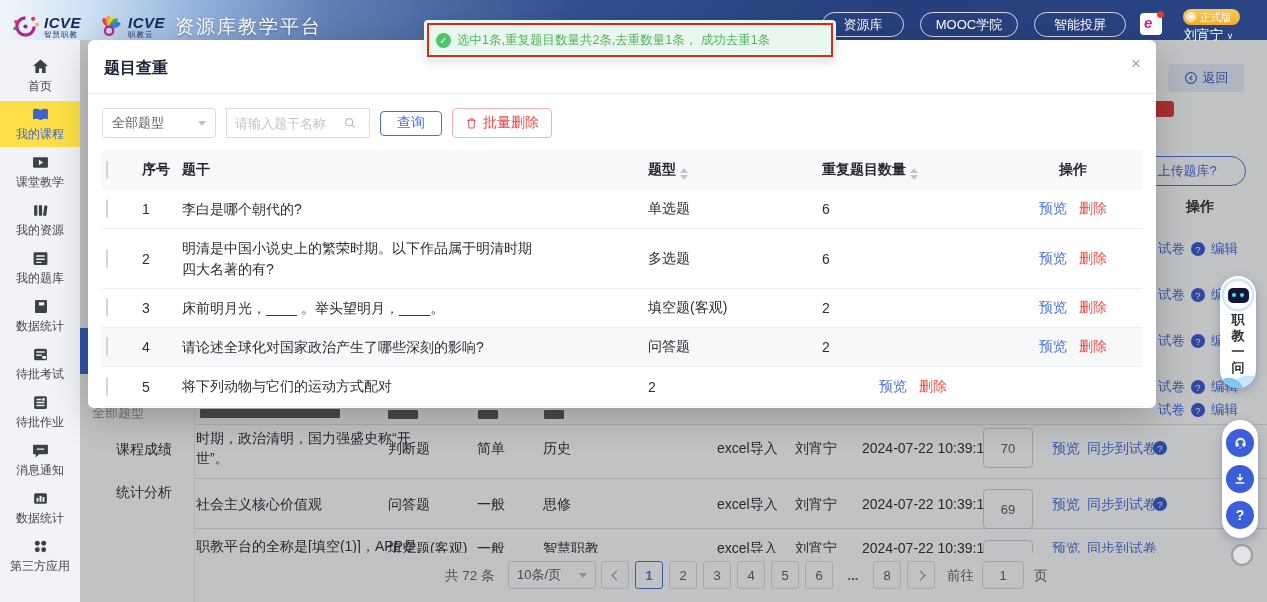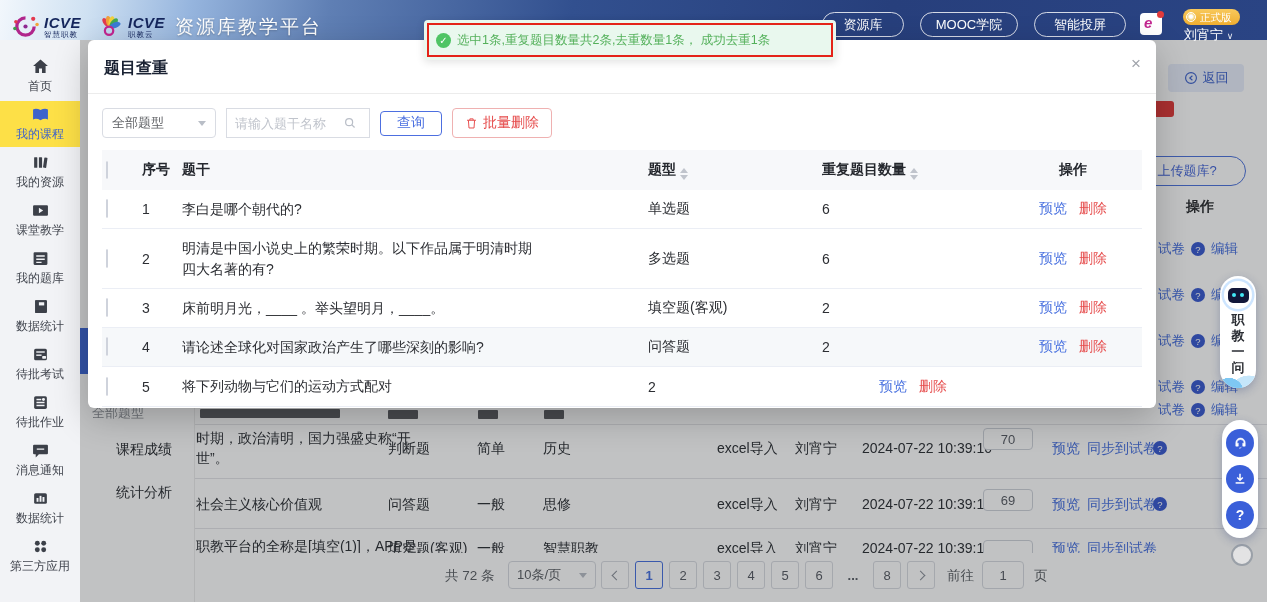--- a/index.html
+++ b/index.html
@@ -45,21 +45,21 @@
     display:flex; align-items:center; justify-content:center; gap:5px; color:#3f63cc; font-size:13px; cursor:pointer; }
   .red-badge { position:absolute; left:1150px; top:101px; width:24px; height:16px; background:#e23b3b; border-radius:3px; }
   .upload-btn { position:absolute; left:1128px; top:156px; width:118px; height:30px; border:1px solid #4f74dd; border-radius:16px;
     color:#4566d8; font-size:13px; display:flex; align-items:center; justify-content:center; background:#fff; cursor:pointer; }
   .ops-hd { position:absolute; left:1186px; top:198px; font-size:14px; font-weight:bold; color:#2e3033; }
   .frag { position:absolute; left:1158px; display:flex; align-items:center; gap:6px; font-size:13.5px; color:#4a72e0; white-space:nowrap; }
   .help-ic { display:inline-flex; width:14px; height:14px; border-radius:50%; background:#3b5bd0; color:#fff; font-size:9.5px;
     align-items:center; justify-content:center; flex:0 0 auto; }
   .smudge { position:absolute; height:9px; background:#3f4147; opacity:.85; border-radius:1px; }
   .hline { position:absolute; left:195px; width:1072px; height:1px; background:#e4e5e8; }
-  .score-box { position:absolute; width:50px; height:22px; border:1px solid #cfd3da; border-radius:4px; background:#fff;
+  .score-box { position:absolute; width:50px; height:40px; border:1px solid #cfd3da; border-radius:4px; background:#fff;
     text-align:center; font-size:13px; color:#5a5e66; }
   .blue-link { color:#4a72e0; cursor:pointer; }
   .pagebar { position:absolute; left:195px; top:553px; width:1072px; height:49px; background:#fff; }
   .pg { position:absolute; top:8px; height:28px; display:flex; align-items:center; }
   .pg-box { width:28px; height:28px; border:1px solid #d9dce2; border-radius:3px; background:#fff; color:#5a5e66; font-size:13px;
     display:flex; align-items:center; justify-content:center; margin-right:6px; cursor:pointer; }
   .pg-box.on { border-color:#4a72e0; color:#4a72e0; font-weight:bold; }
   .chev { width:7px; height:7px; border-left:1.6px solid #8a8f98; border-bottom:1.6px solid #8a8f98; display:inline-block; }
   .chev.l { transform:rotate(45deg); margin-left:2px; } .chev.r { transform:rotate(-135deg); margin-right:2px; }
   .psize { position:absolute; left:508px; top:8px; width:88px; height:28px; border:1px solid #d7dae0; border-radius:4px; background:#fff;
@@ -308,31 +308,31 @@
       <span>首页</span>
     </div>
     <div class="sb-item active">
       <svg viewBox="0 0 16 16">
           <path d="M1 3.2 C3 2.2 5.5 2.4 8 3.8 C10.5 2.4 13 2.2 15 3.2 V12.6 C13 11.7 10.5 11.9 8 13.3 C5.5 11.9 3 11.7 1 12.6 Z M8 4.6 V12"></path>
         </svg>
       <span>我的课程</span>
     </div>
     <div class="sb-item">
       <svg viewBox="0 0 16 16">
+          <path d="M2 3 h12 a1 1 0 0 1 1 1 v8 a1 1 0 0 1-1 1 h-12 a1 1 0 0 1-1-1 v-8 a1 1 0 0 1 1-1 z M6.5 5.5 L10.5 8 L6.5 10.5 Z" fill-rule="evenodd"></path>
+        </svg>
+      <span>课堂教学</span>
+    </div>
+    <div class="sb-item">
+      <svg viewBox="0 0 16 16">
           <rect x="2" y="3" width="3" height="10" rx=".5"></rect>
           <rect x="6.5" y="3" width="3" height="10" rx=".5"></rect>
           <rect x="11" y="3.4" width="3" height="9.6" rx=".5" transform="rotate(8 12.5 8)"></rect>
         </svg>
       <span>我的资源</span>
-    </div>
-    <div class="sb-item">
-      <svg viewBox="0 0 16 16">
-          <path d="M2 3 h12 a1 1 0 0 1 1 1 v8 a1 1 0 0 1-1 1 h-12 a1 1 0 0 1-1-1 v-8 a1 1 0 0 1 1-1 z M6.5 5.5 L10.5 8 L6.5 10.5 Z" fill-rule="evenodd"></path>
-        </svg>
-      <span>课堂教学</span>
     </div>
     <div class="sb-item">
       <svg viewBox="0 0 16 16">
           <path d="M2.5 2 h11 a1 1 0 0 1 1 1 v10 a1 1 0 0 1-1 1 h-11 a1 1 0 0 1-1-1 v-10 a1 1 0 0 1 1-1 z M4 5 h8 v1.4 h-8 z M4 8 h8 v1.4 h-8 z M4 11 h5 v1.2 h-5 z" fill-rule="evenodd"></path>
         </svg>
       <span>我的题库</span>
     </div>
     <div class="sb-item">
       <svg viewBox="0 0 16 16">
           <path d="M3 2 h10 a1 1 0 0 1 1 1 v10 a1 1 0 0 1-1 1 h-10 z M3 2 v12 M5.5 2 v12" stroke-width="1.2"></path>

